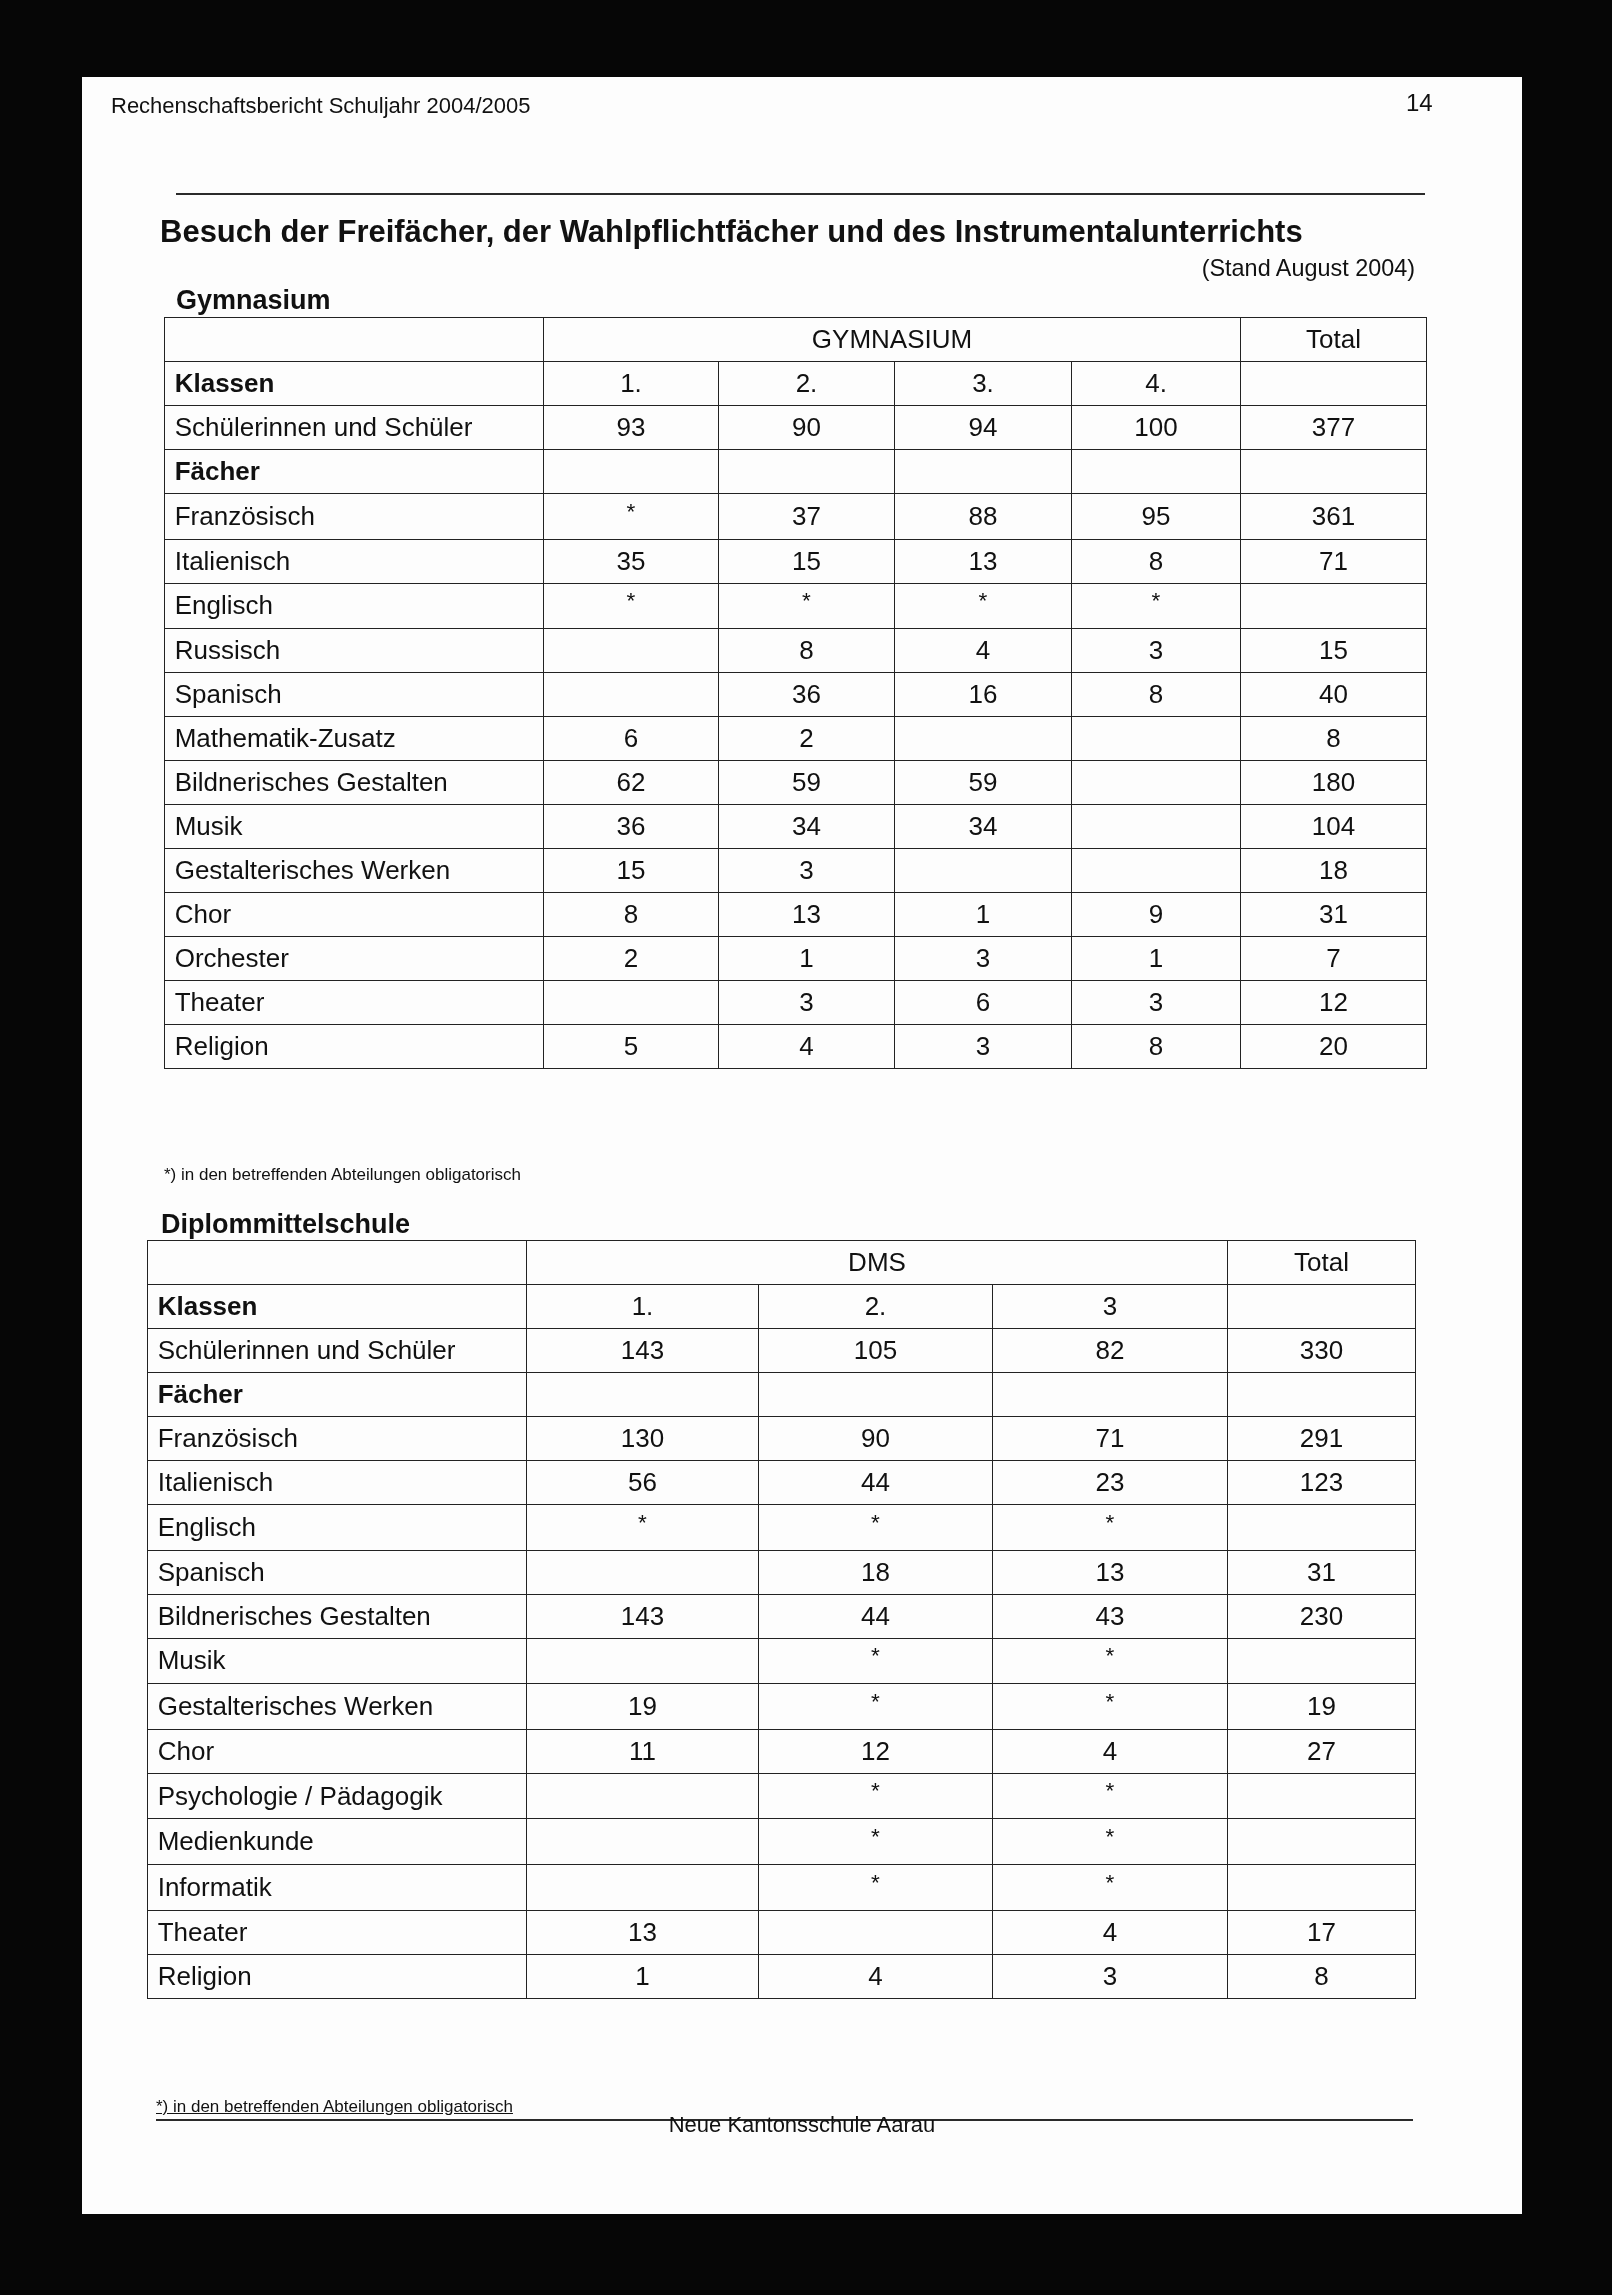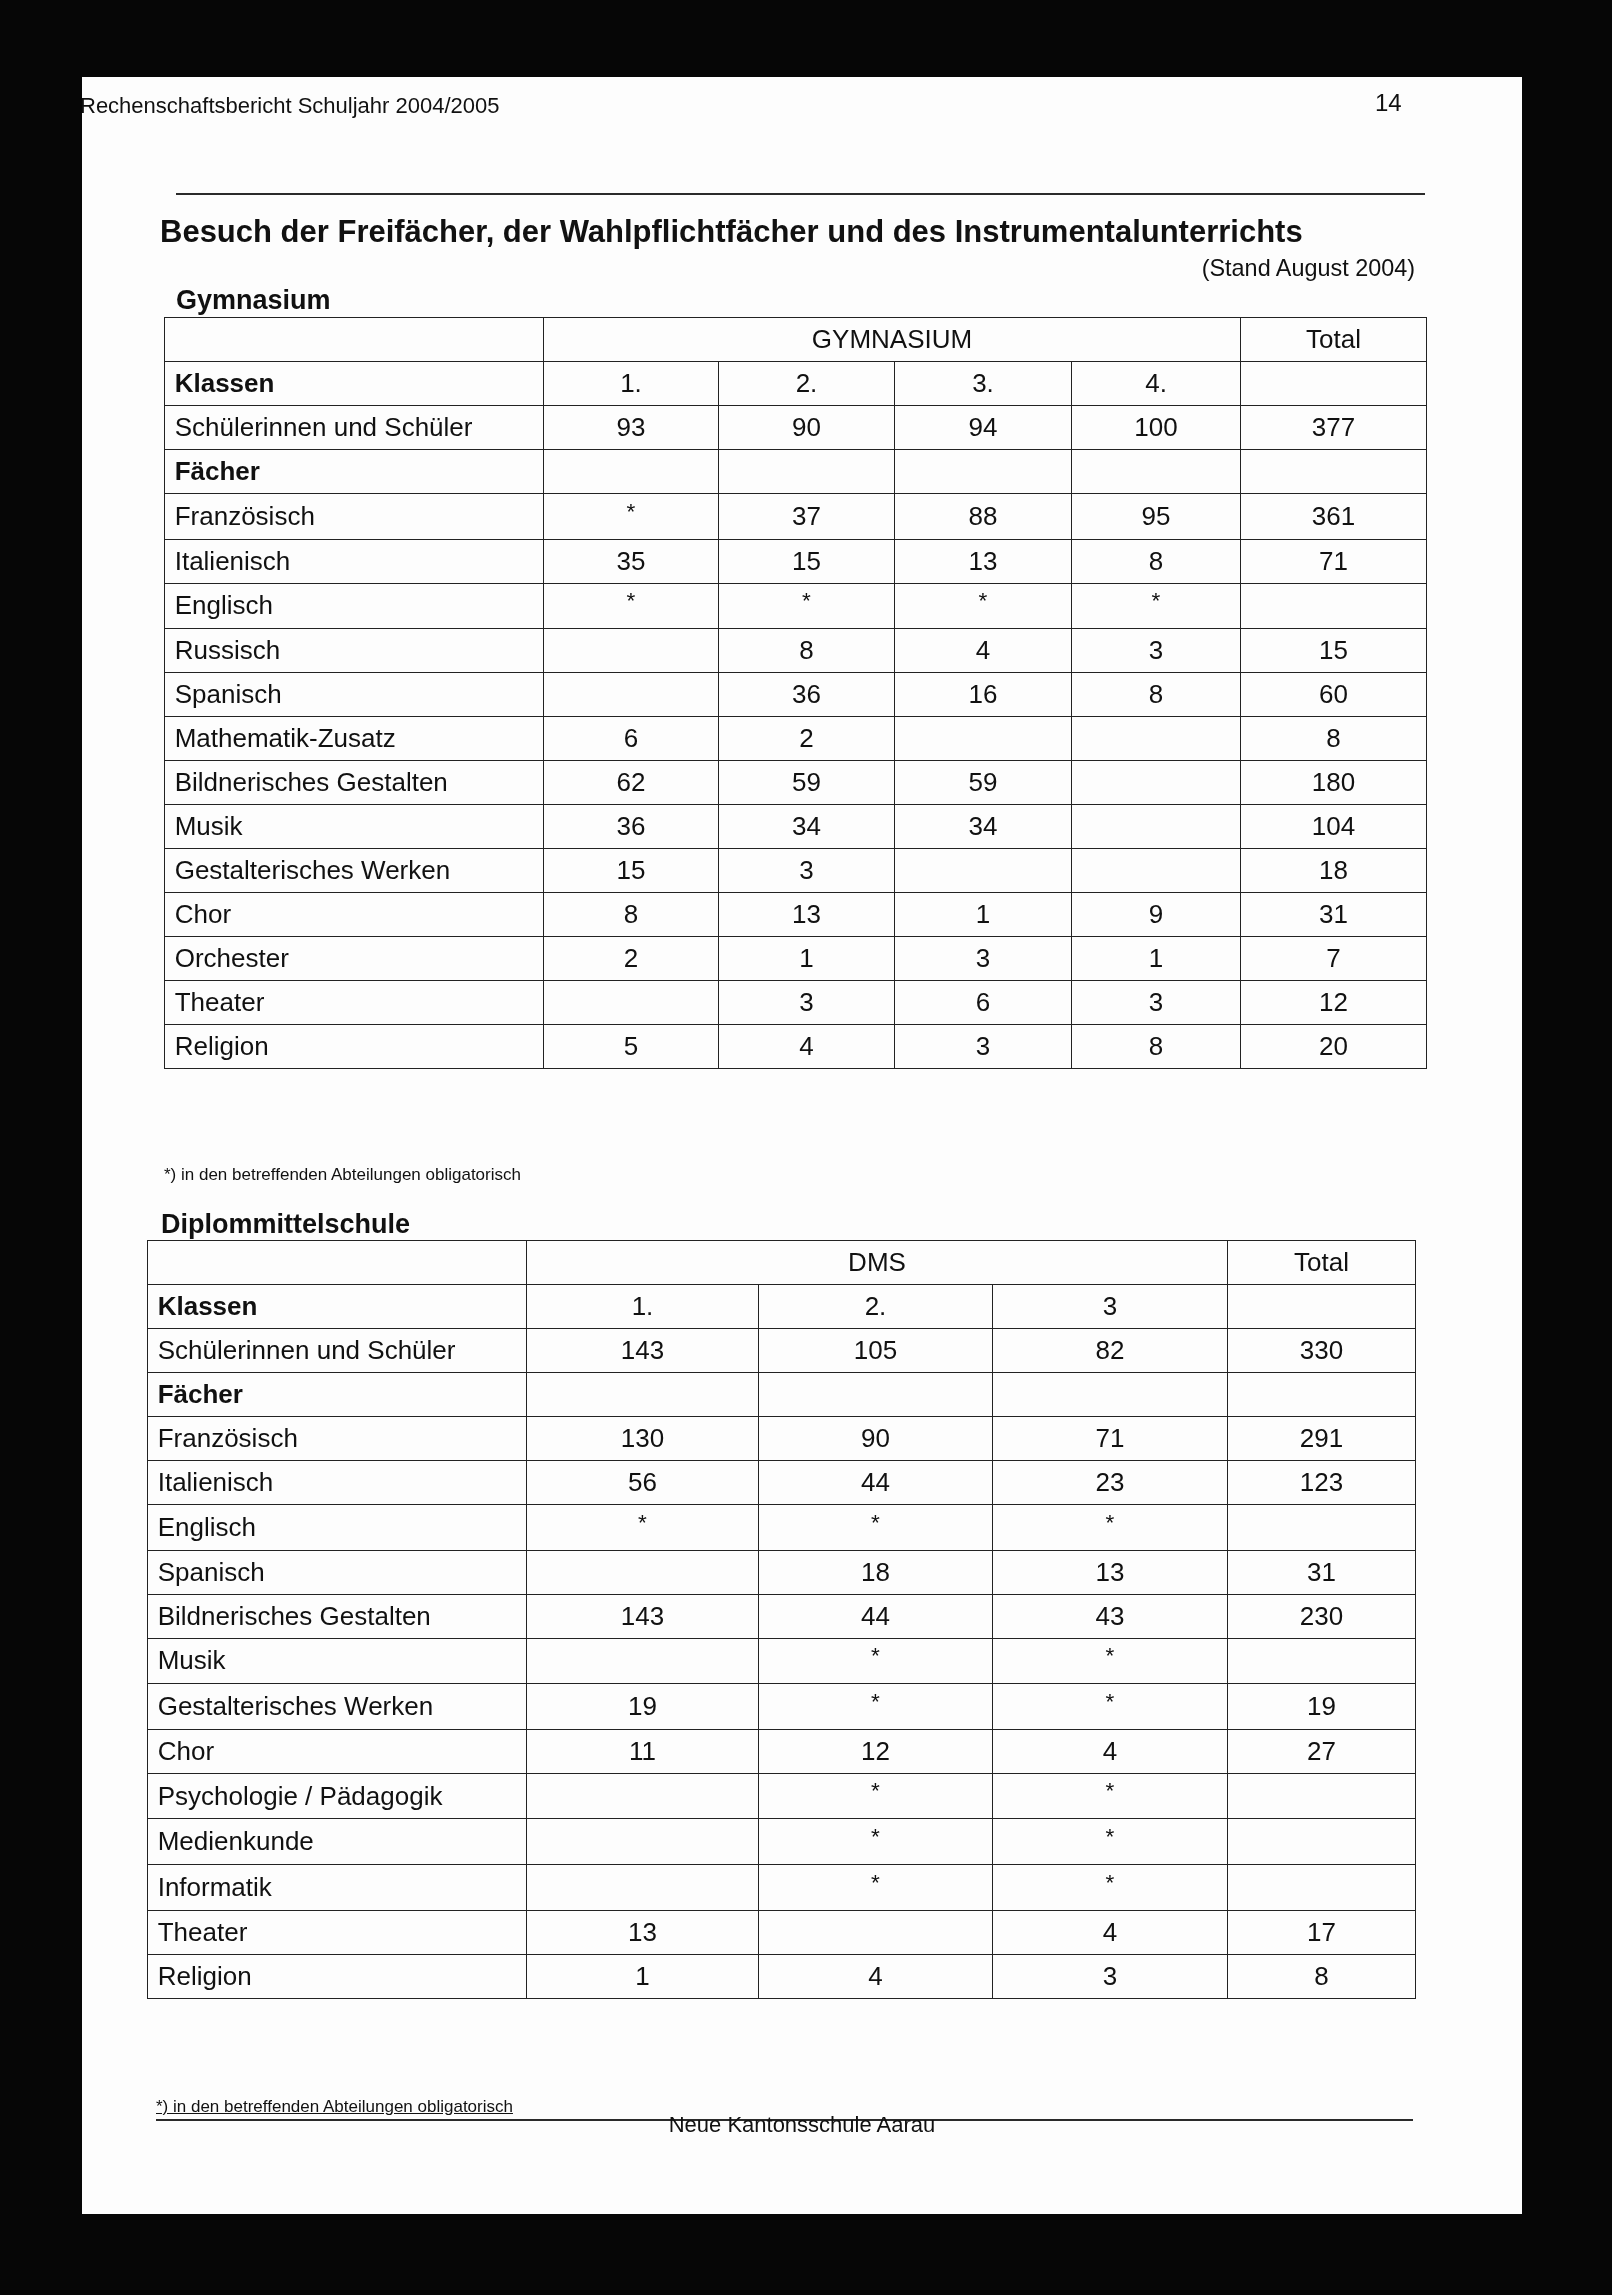--- a/index.html
+++ b/index.html
@@ -18,21 +18,21 @@
   .page {
     position: absolute;
     left: 82px;
     top: 77px;
     width: 1440px;
     height: 2137px;
     background: #fdfdfd;
   }
   .abs { position: absolute; }
   .running-head {
-    left: 80px;
+    left: 111px;
     top: 87px;
     width: 1328px;
     height: 32px;
     font-size: 22px;
   }
   .running-head .left { position: absolute; left: 0; top: 6.4px; }
   .running-head .right { position: absolute; right: 6.4px; top: 1.6px; font-size: 24px; }
   .rule {
     position: absolute;
     height: 2.4px;
@@ -182,21 +182,21 @@
         <td class="num">4</td>
         <td class="num">3</td>
         <td class="num">15</td>
       </tr>
       <tr>
         <td>Spanisch</td>
         <td class="num"></td>
         <td class="num">36</td>
         <td class="num">16</td>
         <td class="num">8</td>
-        <td class="num">60</td>
+        <td class="num">40</td>
       </tr>
       <tr>
         <td>Mathematik-Zusatz</td>
         <td class="num">6</td>
         <td class="num">2</td>
         <td class="num"></td>
         <td class="num"></td>
         <td class="num">8</td>
       </tr>
       <tr>

